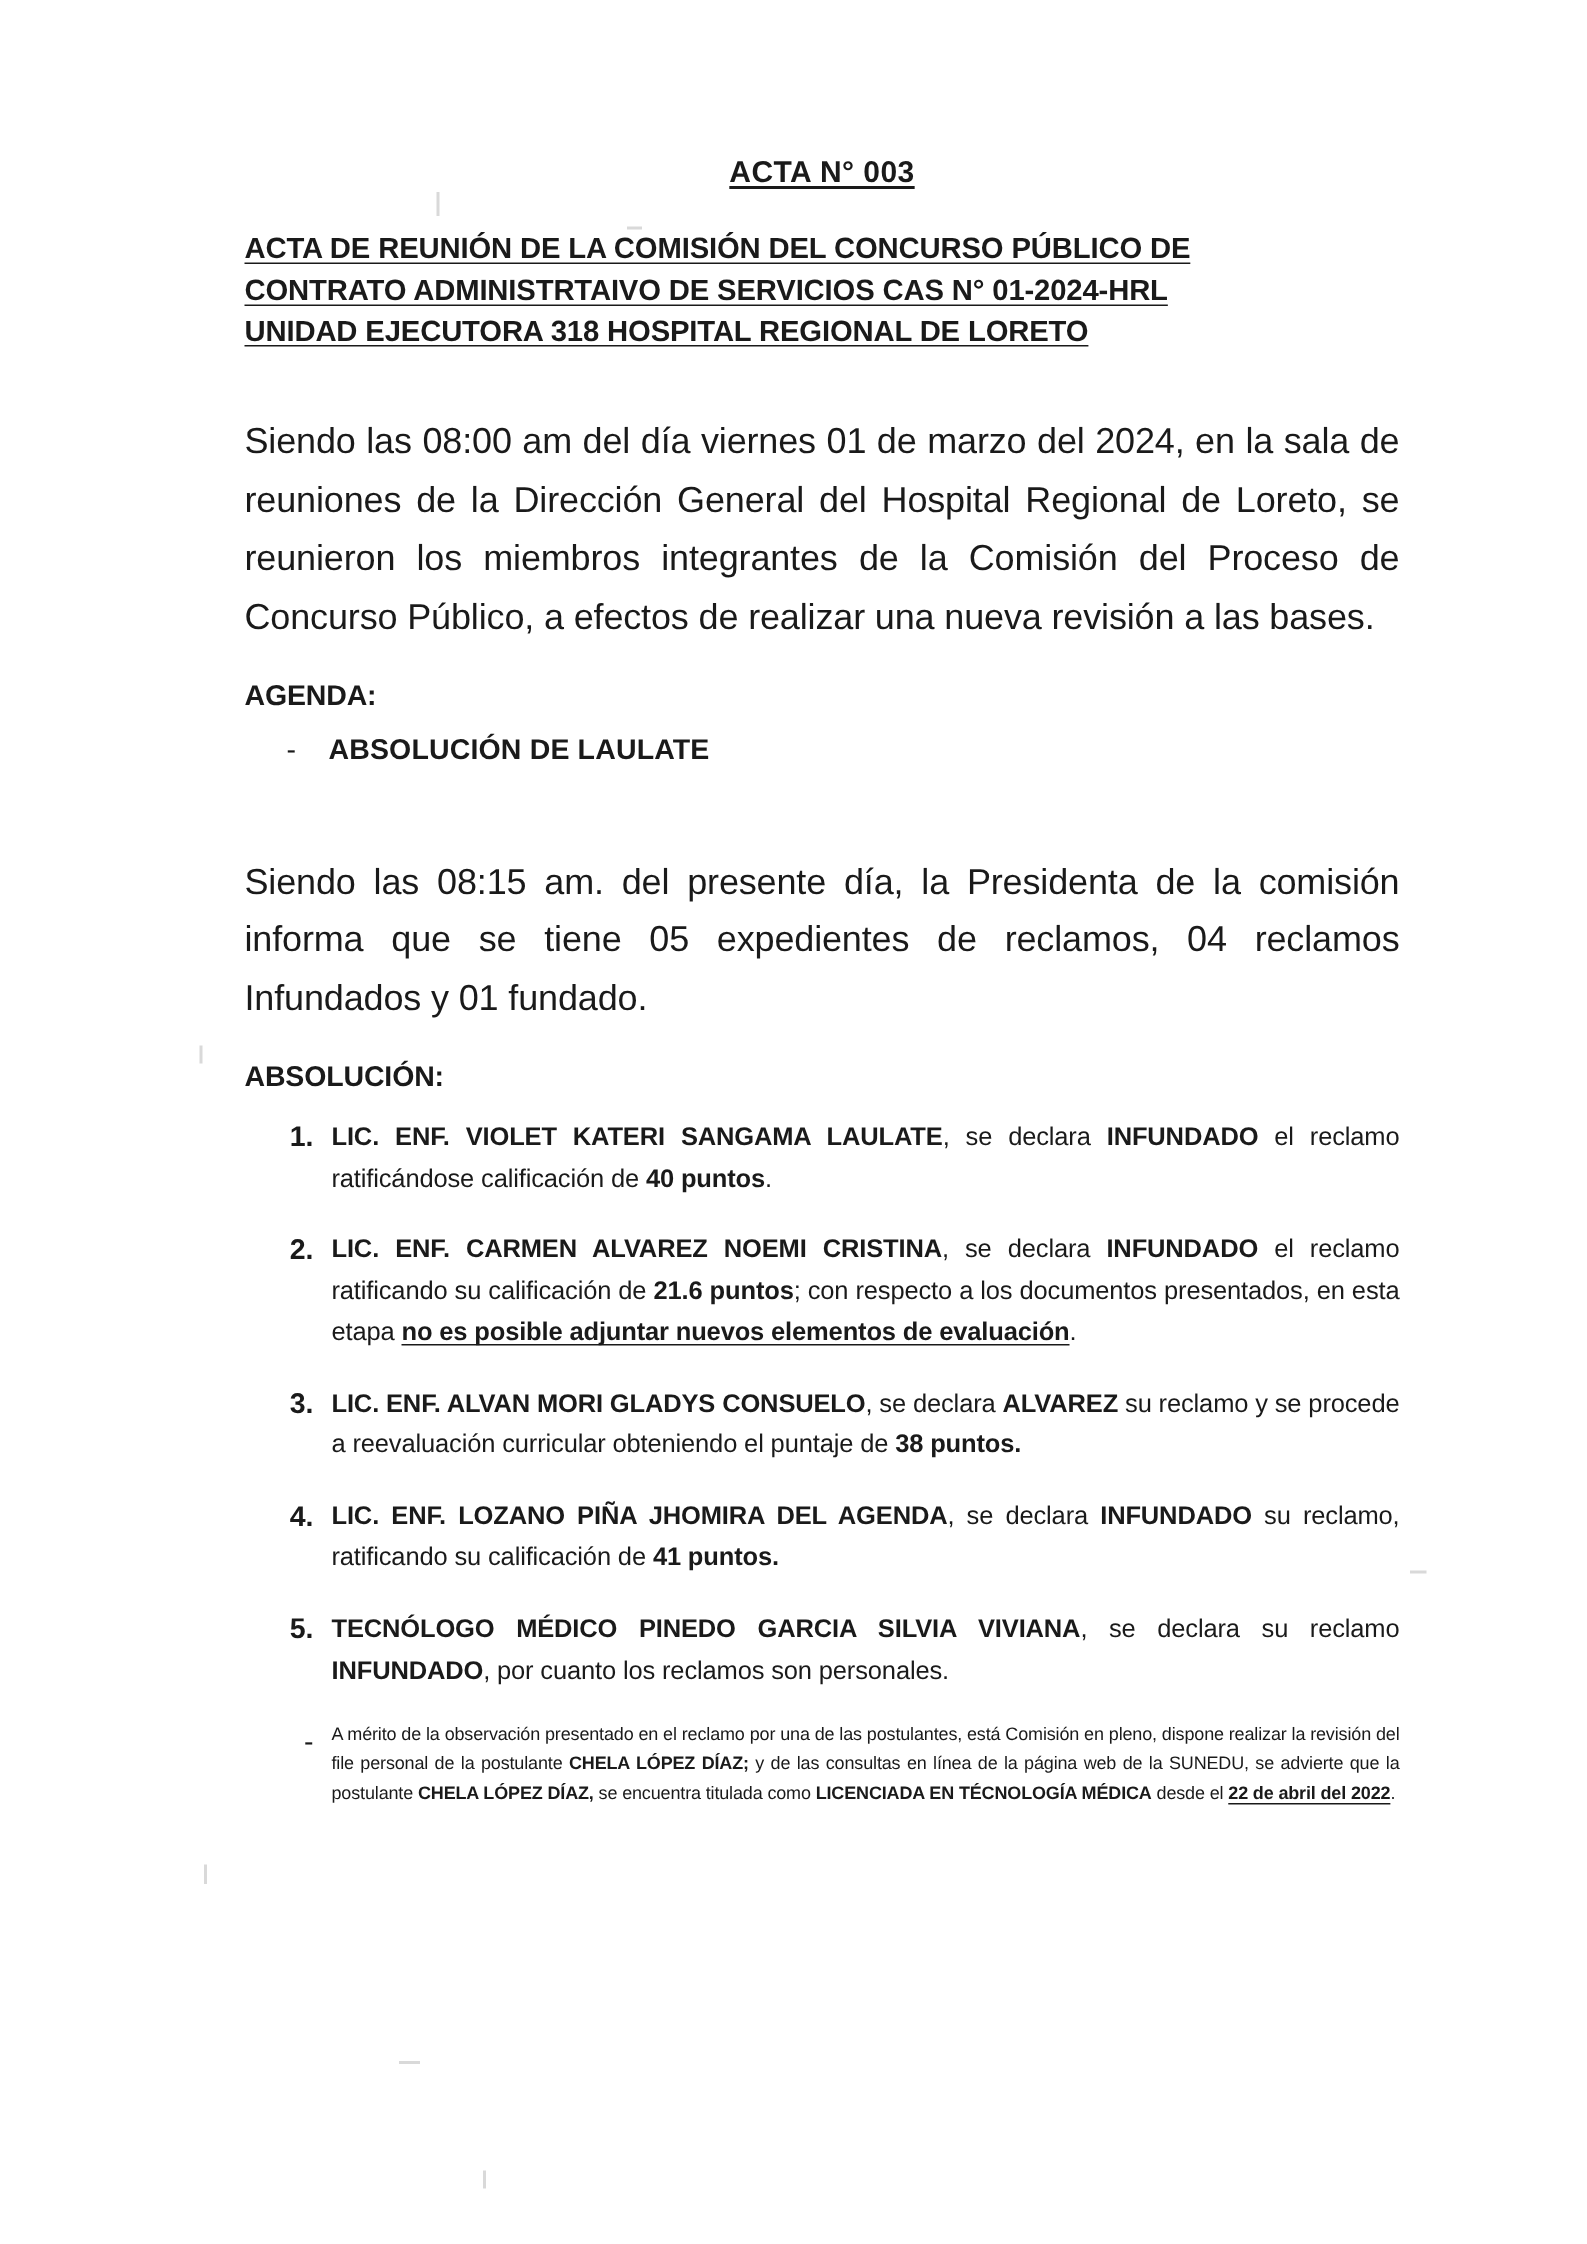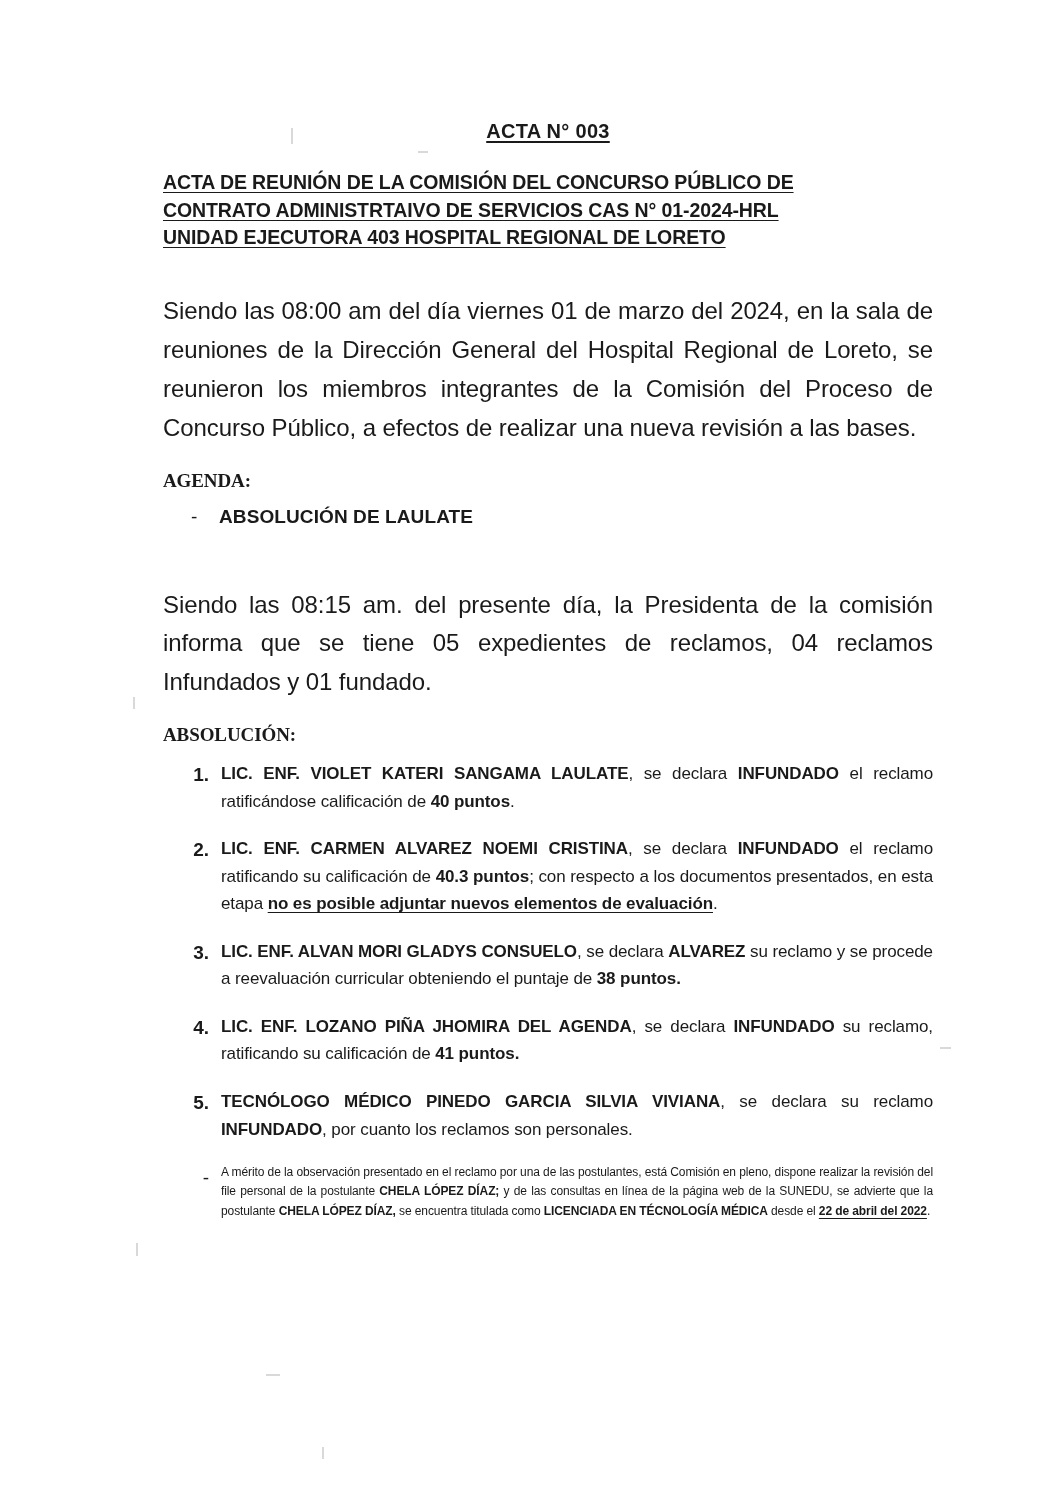--- a/index.html
+++ b/index.html
@@ -15,21 +15,21 @@
     position: relative;
     width: 1058px;
     height: 1496px;
     margin: 0 auto;
     background: #ffffff;
     overflow: hidden;
   }
   .content {
     position: absolute;
     left: 163px;
-    top: 120px;
+    top: 104px;
     width: 770px;
   }
 
   
   .doc-number {
     text-align: center;
     font-size: 20px;
     font-weight: bold;
     letter-spacing: 0.3px;
     margin: 0 0 26px 0;
@@ -57,21 +57,20 @@
     line-height: 1.62;
     text-align: justify;
     margin: 0 0 22px 0;
     letter-spacing: -0.1px;
   }
   .section-label {
     font-size: 19px;
     font-weight: bold;
     margin: 0 0 14px 0;
     letter-spacing: -0.1px;
-    font-family: Liberation Serif, serif;
   }
   .agenda-item {
     display: flex;
     margin: 0 0 22px 0;
     padding-left: 28px;
   }
   .agenda-item .dash {
     width: 28px;
     flex: 0 0 28px;
     font-size: 19px;
@@ -153,21 +152,21 @@
   <div class="artifact" style="left:322px;top:1447px;width:2px;height:12px;"></div>
   <div class="artifact" style="left:940px;top:1047px;width:11px;height:2px;"></div>
 
   <div class="content">
 
     <h1 class="doc-number"><span>ACTA N° 003</span></h1>
 
     <h2 class="doc-title">
       <span class="tline">ACTA DE REUNIÓN DE LA COMISIÓN DEL CONCURSO PÚBLICO DE</span>
       <span class="tline">CONTRATO ADMINISTRTAIVO DE SERVICIOS CAS N° 01-2024-HRL</span>
-      <span class="tline">UNIDAD EJECUTORA 403 HOSPITAL REGIONAL DE LORETO</span>
+      <span class="tline">UNIDAD EJECUTORA 318 HOSPITAL REGIONAL DE LORETO</span>
     </h2>
 
     <p class="body-text">Siendo las 08:00 am del día viernes 01 de marzo del 2024, en la sala de reuniones de la Dirección General del Hospital Regional de Loreto, se reunieron los miembros integrantes de la Comisión del Proceso de Concurso Público, a efectos de realizar una nueva revisión a las bases.</p>
 
     <p class="section-label">AGENDA:</p>
 
     <div class="agenda-item">
       <span class="dash">-</span>
       <span class="agenda-text">ABSOLUCIÓN DE LAULATE</span>
     </div>
@@ -180,21 +179,21 @@
 
     <ol class="abs-list">
 
       <li>
         <span class="num">1.</span>
         <span class="item-body"><b>LIC. ENF. VIOLET KATERI SANGAMA LAULATE</b><span>, se declara </span><b>INFUNDADO</b><span> el reclamo ratificándose calificación de </span><b>40 puntos</b><span>.</span></span>
       </li>
 
       <li>
         <span class="num">2.</span>
-        <span class="item-body"><b>LIC. ENF. CARMEN ALVAREZ NOEMI CRISTINA</b><span>, se declara </span><b>INFUNDADO</b><span> el reclamo ratificando su calificación de </span><b>40.3 puntos</b><span>; con respecto a los documentos presentados, en esta etapa </span><b><u class="solid">no es posible adjuntar nuevos elementos de evaluación</u></b><span>.</span></span>
+        <span class="item-body"><b>LIC. ENF. CARMEN ALVAREZ NOEMI CRISTINA</b><span>, se declara </span><b>INFUNDADO</b><span> el reclamo ratificando su calificación de </span><b>21.6 puntos</b><span>; con respecto a los documentos presentados, en esta etapa </span><b><u class="solid">no es posible adjuntar nuevos elementos de evaluación</u></b><span>.</span></span>
       </li>
 
       <li>
         <span class="num">3.</span>
         <span class="item-body"><b>LIC. ENF. ALVAN MORI GLADYS CONSUELO</b><span>, se declara </span><b>ALVAREZ</b><span> su reclamo y se procede a reevaluación curricular obteniendo el puntaje de </span><b>38 puntos.</b><span></span></span>
       </li>
 
       <li>
         <span class="num">4.</span>
         <span class="item-body"><b>LIC. ENF. LOZANO PIÑA JHOMIRA DEL AGENDA</b><span>, se declara </span><b>INFUNDADO</b><span> su reclamo, ratificando su calificación de </span><b>41 puntos.</b><span></span></span>

